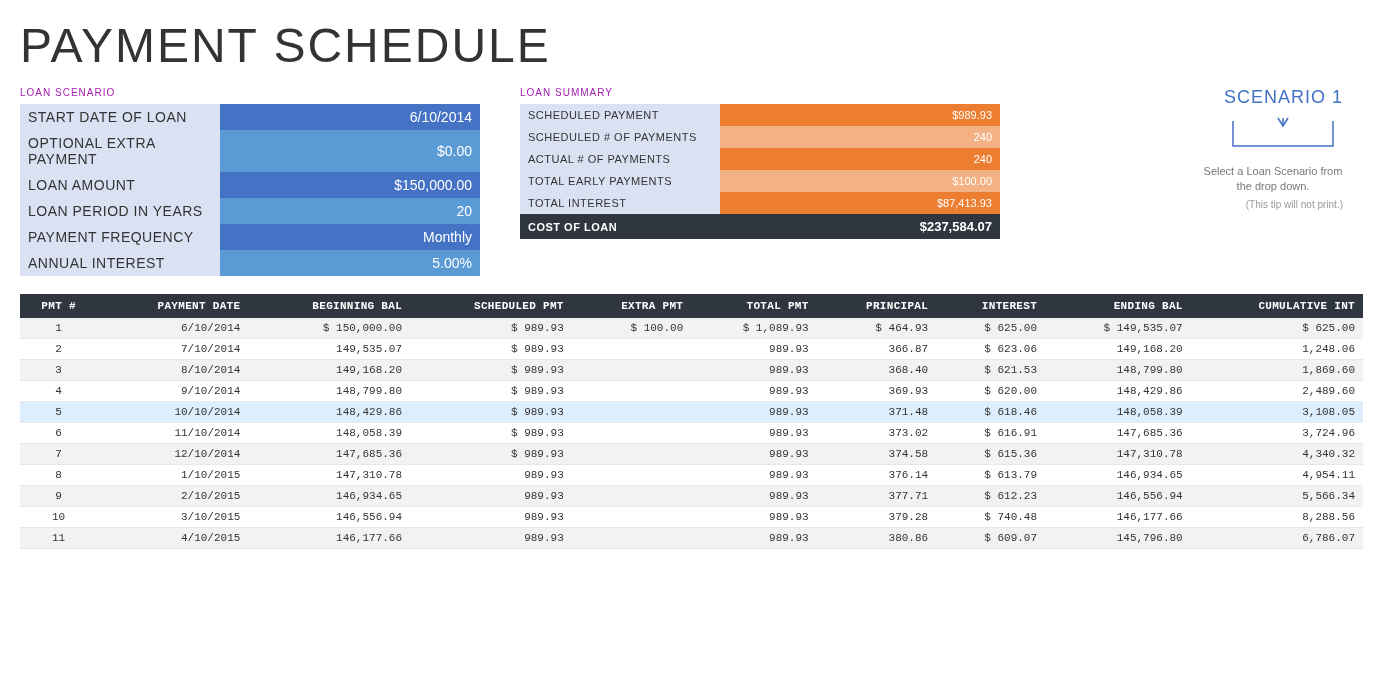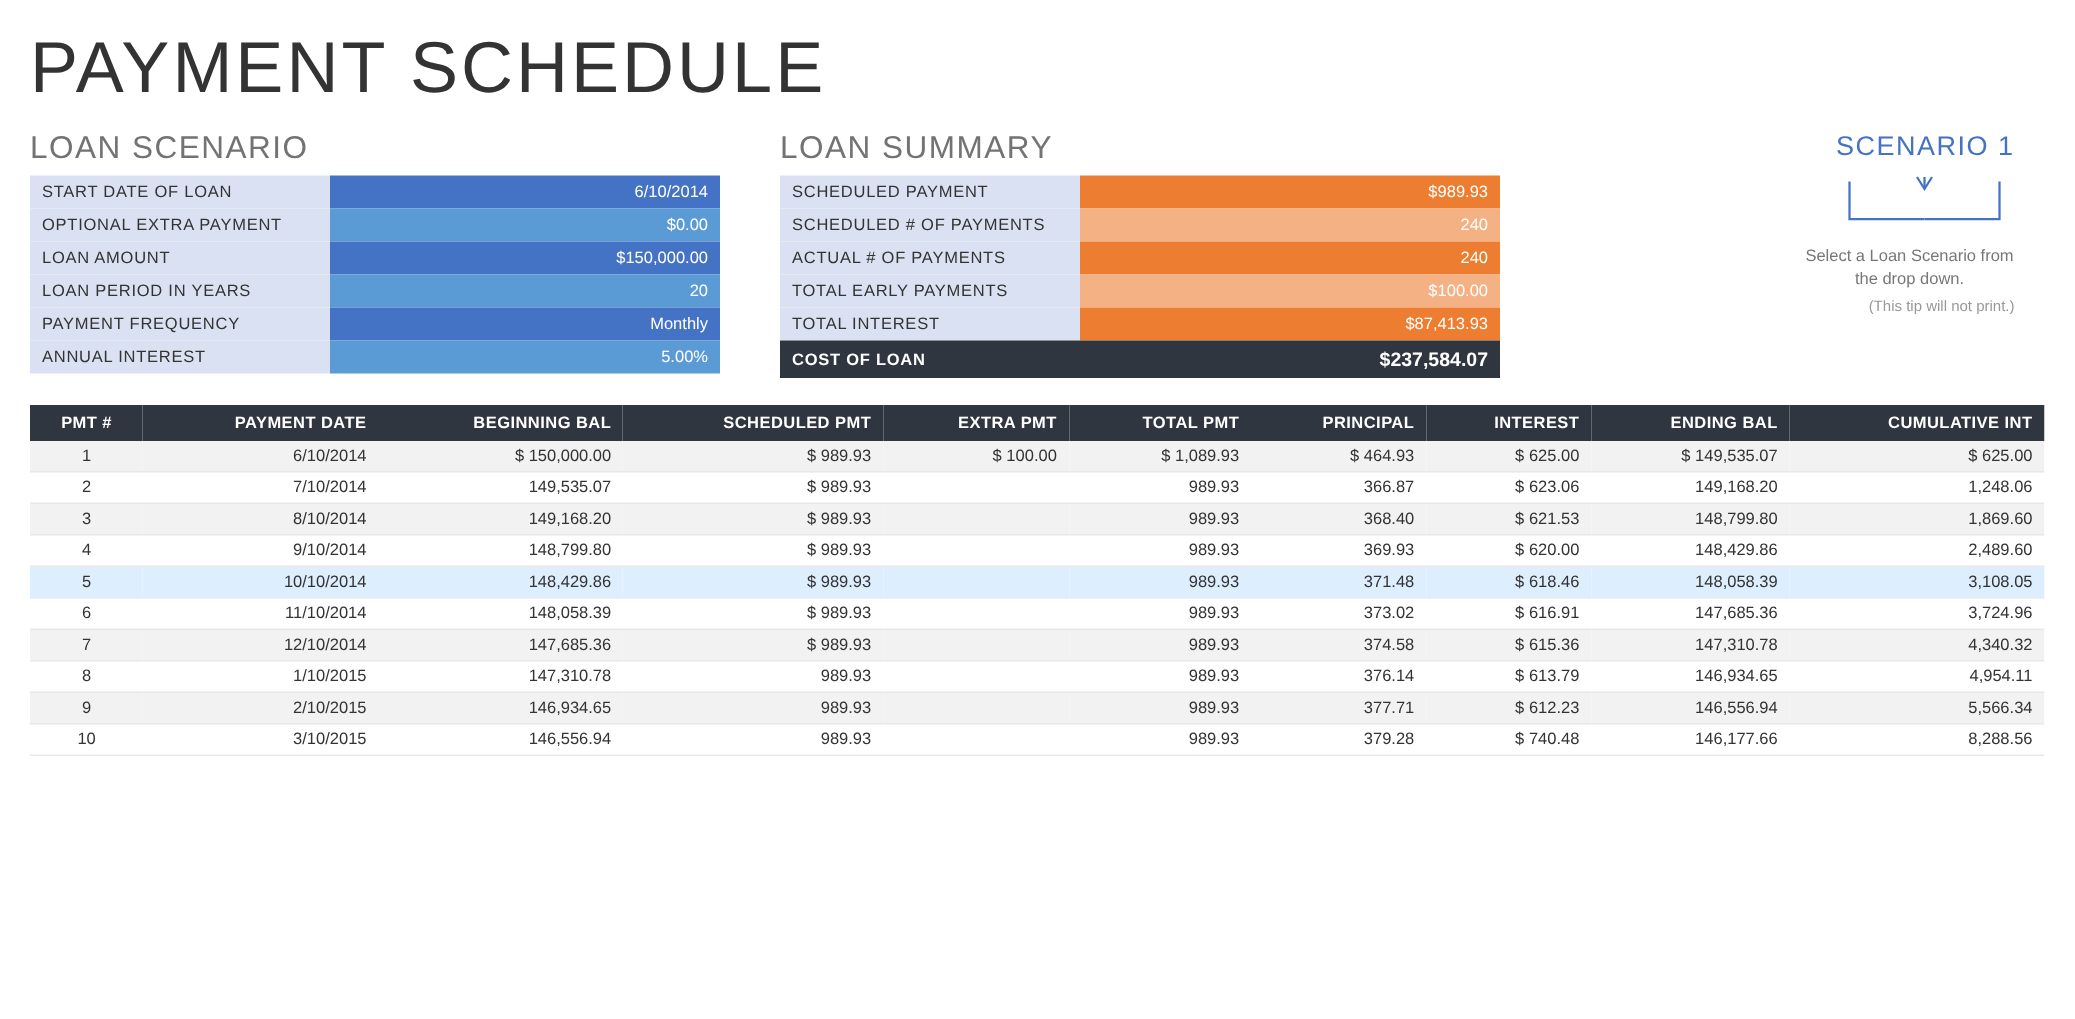--- a/index.html
+++ b/index.html
@@ -23,33 +23,33 @@
       display: flex;
       gap: 40px;
       margin-bottom: 18px;
     }
 
     
     .loan-scenario {
       flex: 0 0 460px;
     }
     .section-title {
-      font-size: 21px;
+      font-size: 10px;
       font-weight: 400;
-      color: #737373;
+      color: #a21caf;
       letter-spacing: 1px;
       margin-bottom: 6px;
     }
     .scenario-table {
       width: 100%;
       border-collapse: collapse;
     }
     .scenario-table tr td {
       padding: 5px 8px;
-      font-size: 11px;
+      font-size: 14px;
     }
     .scenario-table tr td:first-child {
       background: #D9E1F2;
       color: #333;
       font-weight: 500;
       letter-spacing: 0.5px;
       width: 200px;
     }
     .scenario-table tr:nth-child(odd) td:last-child {
       background: #4472C4;
@@ -140,20 +140,21 @@
       color: #999;
       text-align: center;
       margin-top: 4px;
     }
 
     
     .payment-table-wrapper {
       width: 100%;
       overflow-x: auto;
       margin-top: 6px;
+      font-family: Liberation Mono, monospace;
     }
     .payment-table {
       width: 100%;
       border-collapse: collapse;
       font-size: 11px;
     }
     .payment-table thead tr th {
       background: #2F3640;
       color: #fff;
       padding: 6px 8px;
@@ -404,15 +405,27 @@
           <td>3/10/2015</td>
           <td>146,556.94</td>
           <td>989.93</td>
           <td></td>
           <td>989.93</td>
           <td>379.28</td>
           <td>$ 740.48</td>
           <td>146,177.66</td>
           <td>8,288.56</td>
         </tr>
+        <tr>
+          <td>11</td>
+          <td>4/10/2015</td>
+          <td>146,177.66</td>
+          <td>989.93</td>
+          <td></td>
+          <td>989.93</td>
+          <td>380.86</td>
+          <td>$ 609.07</td>
+          <td>145,796.80</td>
+          <td>6,786.07</td>
+        </tr>
       </tbody>
   </table>
 </div>
 
 </body></html>

